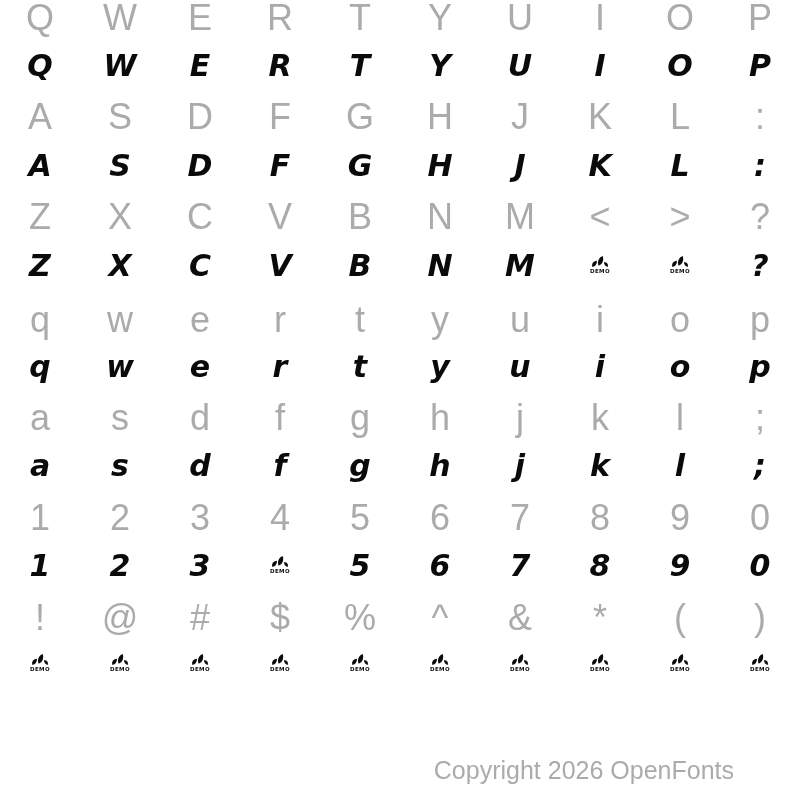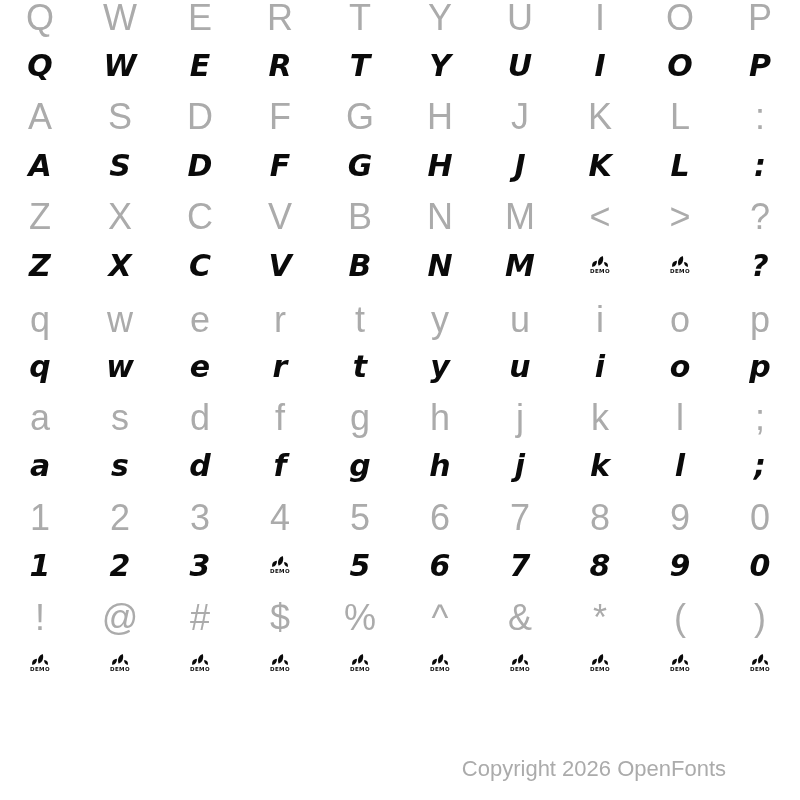--- a/index.html
+++ b/index.html
@@ -57,23 +57,23 @@
     font-weight: 700;
     font-style: normal;
     letter-spacing: 0.4px;
     line-height: 1;
     margin-top: 1px;
     color: var(--black-color, #0a0a0a);
   }
   .copyright {
     position: absolute;
     top: 756px;
-    right: 74px;
+    right: 66px;
     font-family: "Liberation Sans", sans-serif;
-    font-size: 22px;
+    font-size: 25px;
     font-weight: 400;
     color: var(--copyright-color, #ababab);
     white-space: nowrap;
   }
 </style>
 </head>
 <body style="background: rgb(255, 255, 255);">
 
 <div class="page">
   <div id="glyph-grid">

